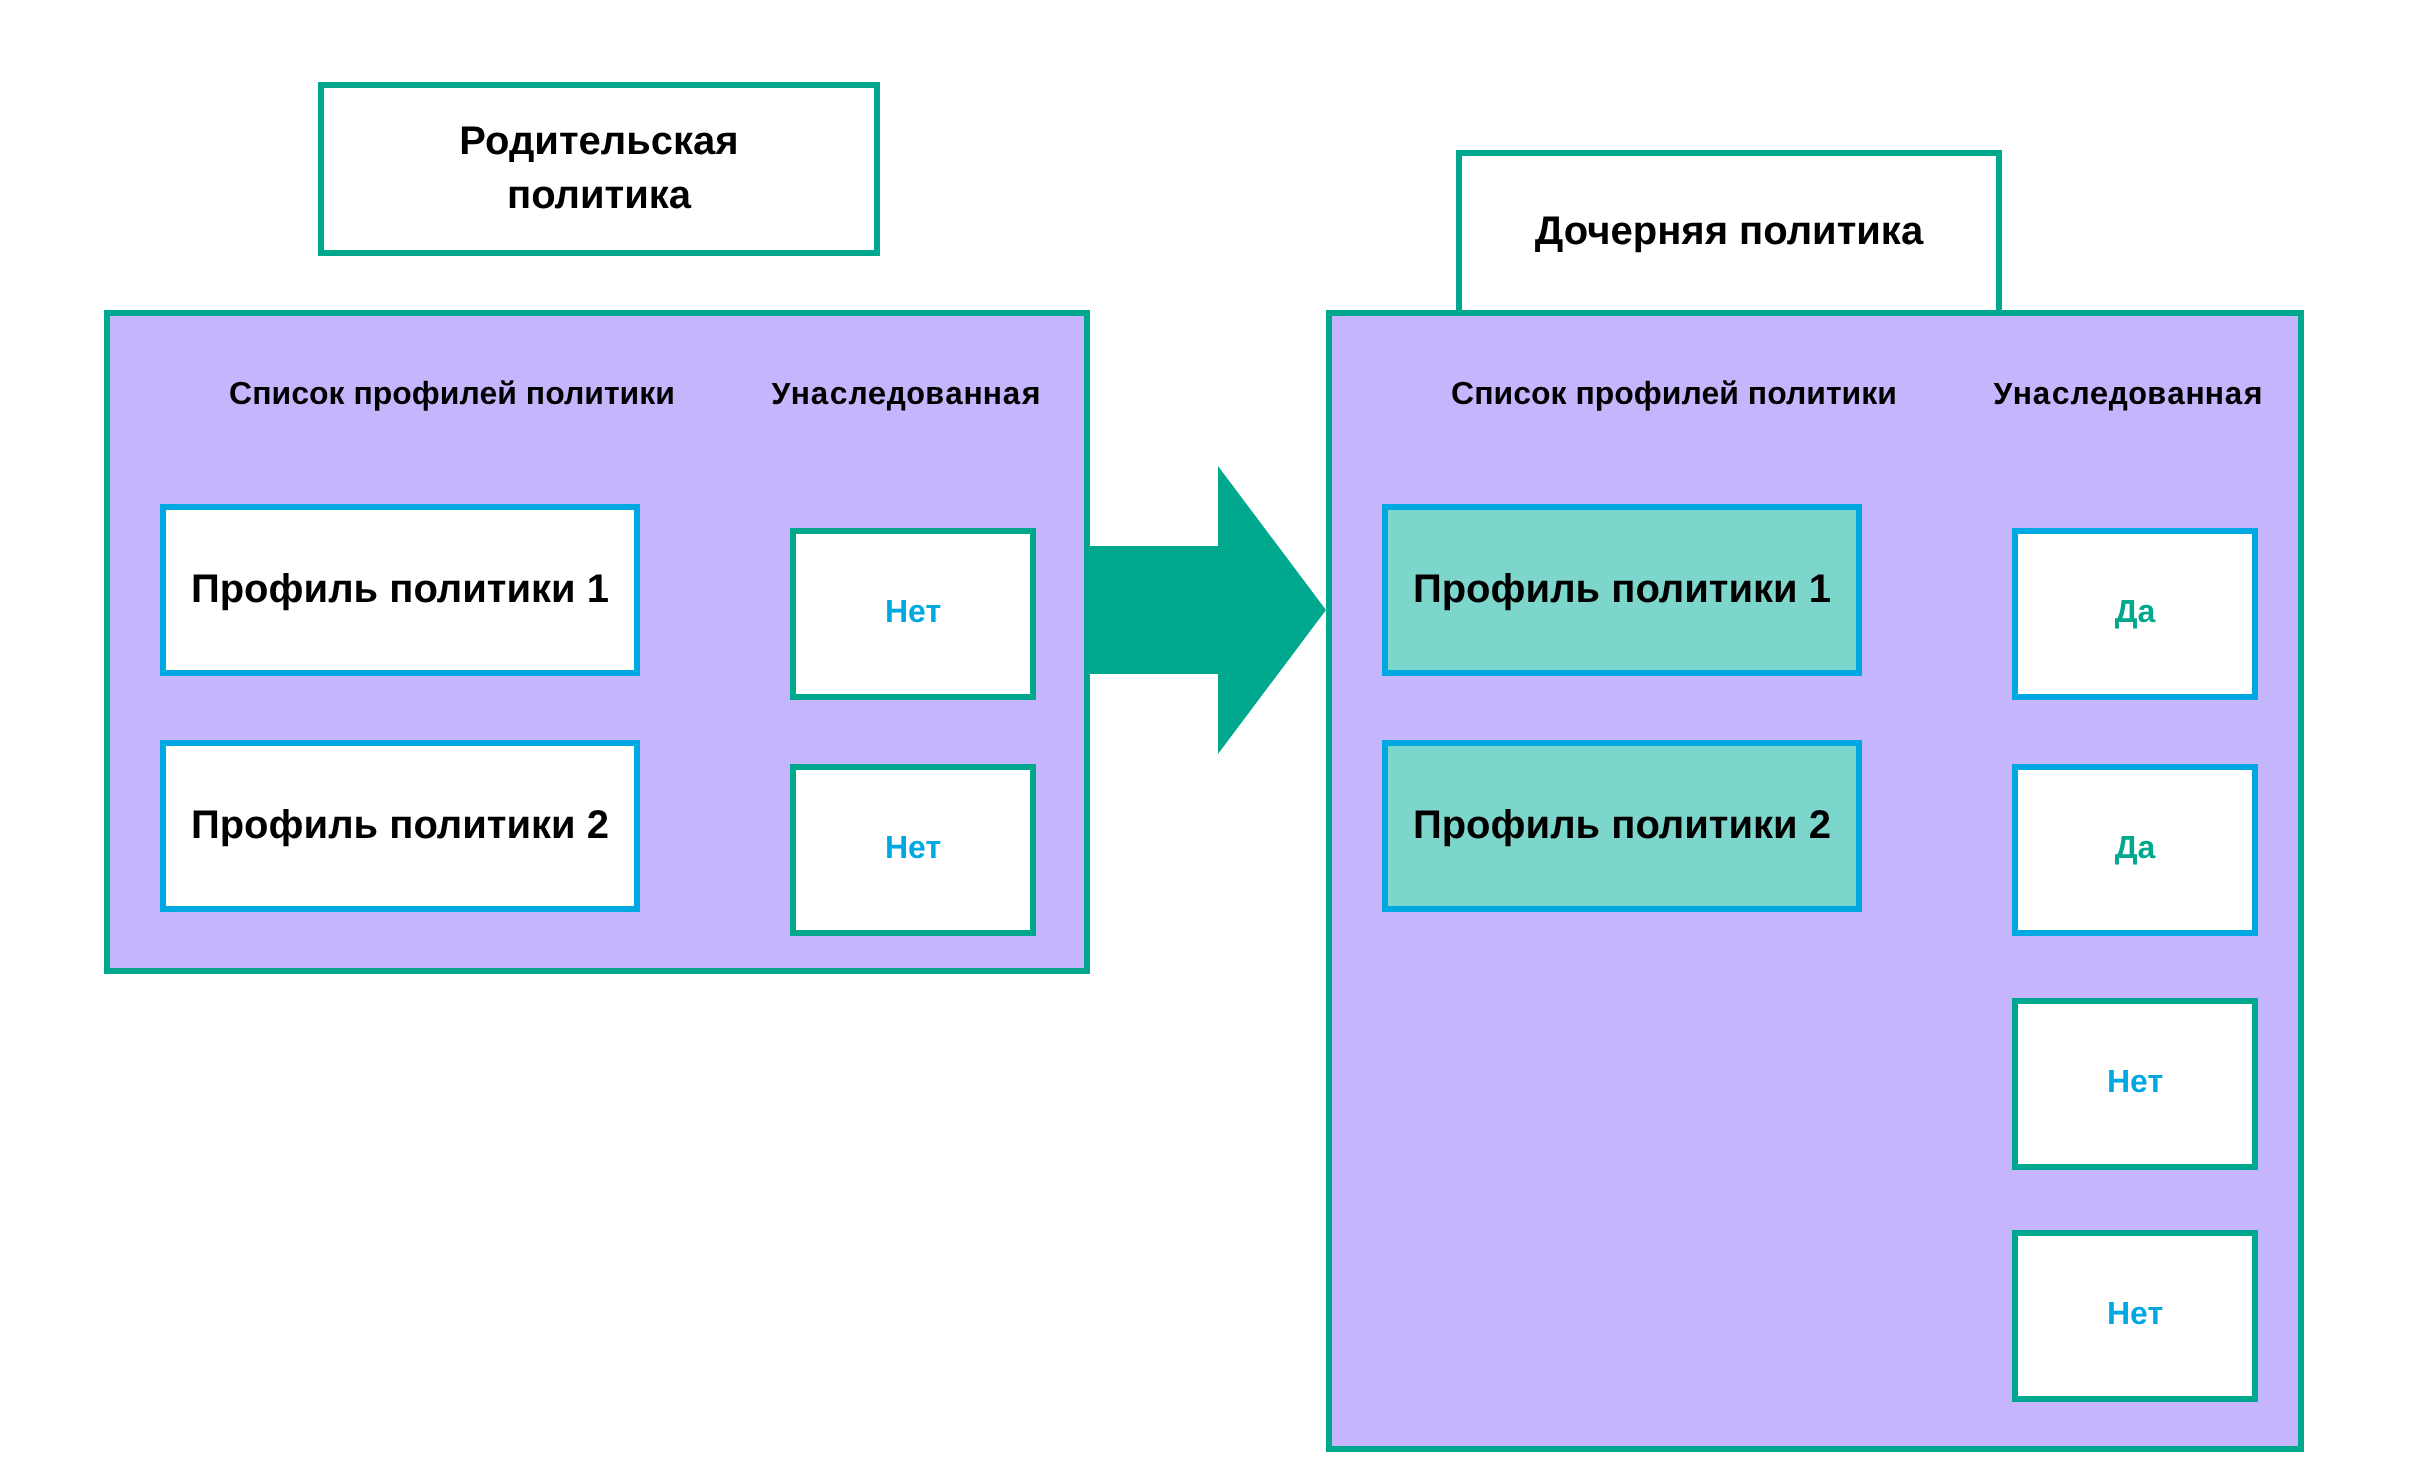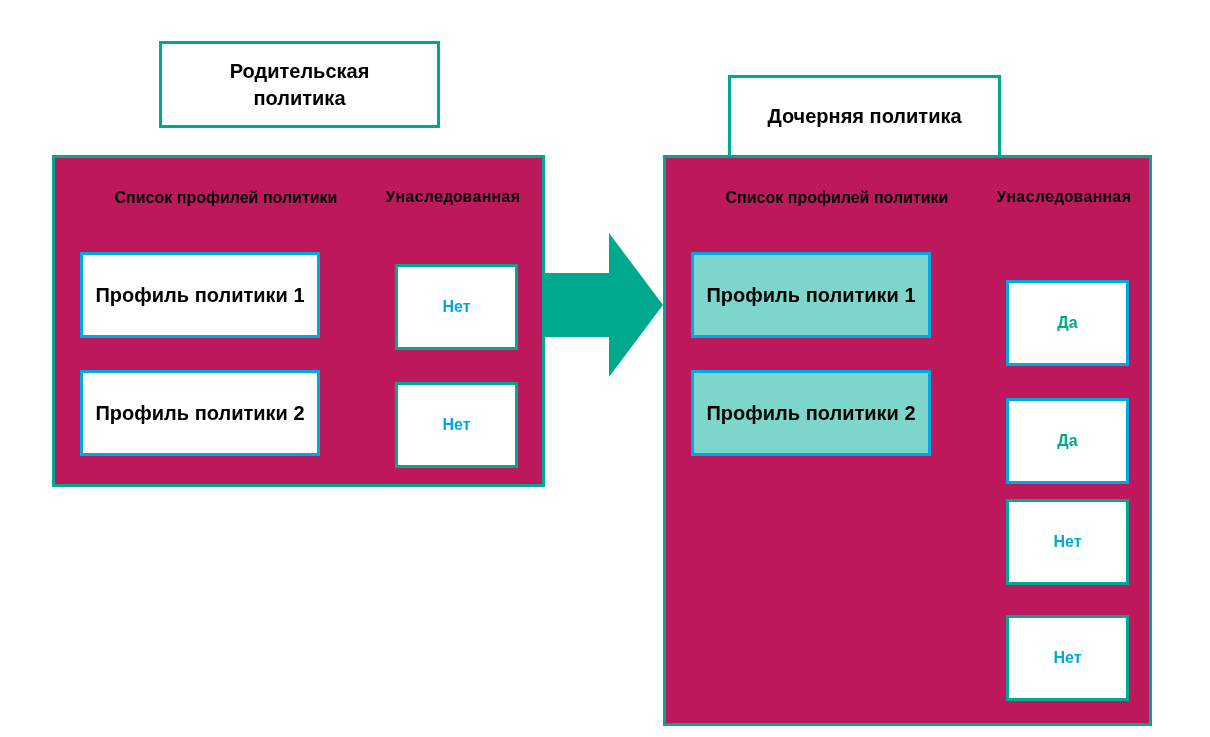--- a/index.html
+++ b/index.html
@@ -28,21 +28,21 @@
     line-height: 1.35;
     box-sizing: border-box;
   }
   #parent-title { left: 159px; top: 41px; width: 281px; height: 87px; }
   #parent-title .title-text { display: inline-block; max-width: 190px; }
   #child-title  { left: 728px; top: 42px; width: 273px; height: 83px; margin-top: 33px; }
 
   .panel {
     position: absolute;
     border: 3px solid var(--teal, #00A88E);
-    background: #be185d;
+    background: #c4b5fd;
     box-sizing: border-box;
   }
   #parent-panel { left: 52px;  top: 155px; width: 493px; height: 332px; }
   #child-panel  { left: 663px; top: 155px; width: 489px; height: 571px; }
 
   .col-hdr {
     position: absolute;
     top: 31px;
     transform: translateX(-50%);
     white-space: nowrap;
@@ -75,21 +75,21 @@
     left: 315px; top: 12px;
     width: 123px; height: 86px;
     background: #ffffff;
     display: flex;
     align-items: center;
     justify-content: center;
     font-size: 16px;
     box-sizing: border-box;
     border: 3px solid var(--teal, #00A88E);
   }
-  .flag-box.flag-yes { border-color: var(--cyan, #00A8E1); color: var(--teal, #00A88E); margin-top: 16px; }
+  .flag-box.flag-yes { border-color: var(--cyan, #00A8E1); color: var(--teal, #00A88E); }
   .flag-box.flag-no  { border-color: var(--teal, #00A88E); color: var(--cyan, #00A8E1); }
 
   .arrow {
     position: absolute;
     left: 545px; top: 233px;
     width: 118px; height: 144px;
     background: var(--teal, #00A88E);
     clip-path: polygon(0 40px, 64px 40px, 64px 0, 118px 72px, 64px 144px, 64px 104px, 0 104px);
   }
 </style>

